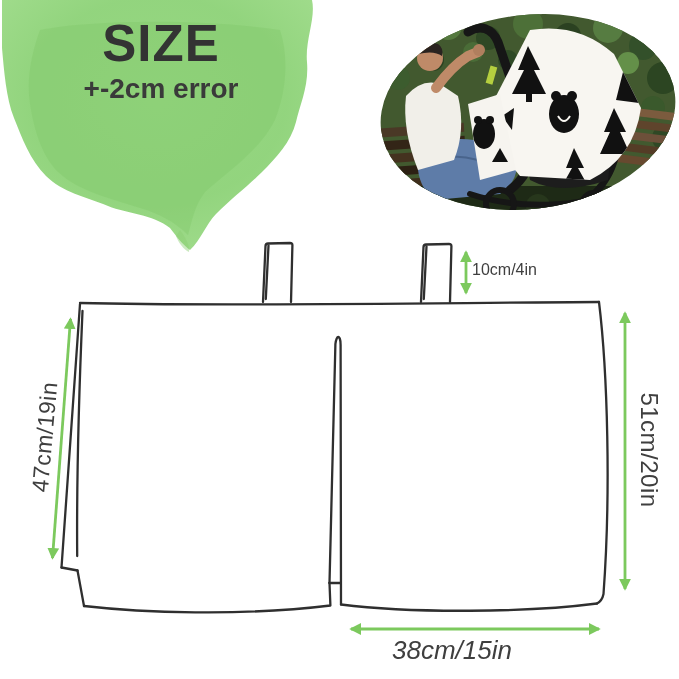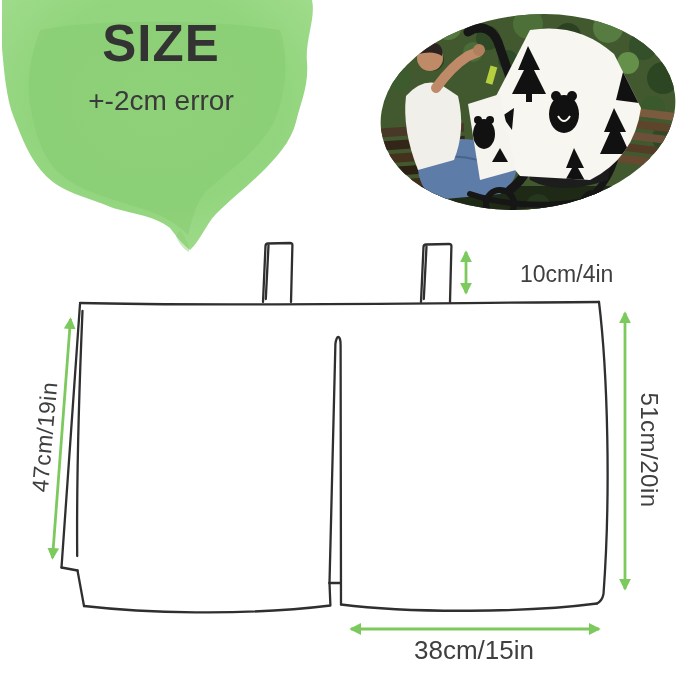--- a/index.html
+++ b/index.html
@@ -5,27 +5,27 @@
   html,body{margin:0;padding:0;background:#ffffff;}
   .canvas{
     position:relative;width:679px;height:679px;background:#ffffff;overflow:hidden;
     font-family:"Liberation Sans",sans-serif;color:#3a3a3a;
   }
   .abs{position:absolute;}
   
   .header-block{position:absolute;left:5px;top:18px;width:312px;text-align:center;pointer-events:none;}
   .size-title{font-size:51px;font-weight:700;letter-spacing:1px;color:#333333;line-height:1.0;}
   .size-note{font-size:28px;font-weight:400;color:#3a3a3a;line-height:1.28;}
-  .size-note.second{font-size:28px;margin-top:14px;}
+  .size-note.second{font-size:28px;margin-top:2px;font-weight:bold;}
   
   .meas{position:absolute;color:#3f3f3f;white-space:nowrap;}
-  .meas.tab-label{left:472px;top:261px;font-size:23px;margin-left:48px;}
+  .meas.tab-label{left:472px;top:261px;font-size:16px;}
   .meas.right-label{left:649px;top:450px;transform:translate(-50%,-50%) rotate(90deg);font-size:24px;letter-spacing:0.5px;}
   .meas.left-label{left:45px;top:437px;transform:translate(-50%,-50%) rotate(-85deg);font-size:23px;letter-spacing:0.5px;}
-  .meas.bottom-label{left:474px;top:650px;transform:translate(-50%,-50%);font-size:26px;}
+  .meas.bottom-label{left:452px;top:650px;transform:translate(-50%,-50%);font-size:26px;font-style:italic;}
   svg{display:block;}
 </style>
 </head>
 <body>
 
 <div class="canvas">
 
   <svg class="abs" style="left:0;top:0" width="330" height="270" viewBox="0 0 330 270">
     <defs>
       <radialGradient id="blobg" cx="50%" cy="40%" r="75%">

